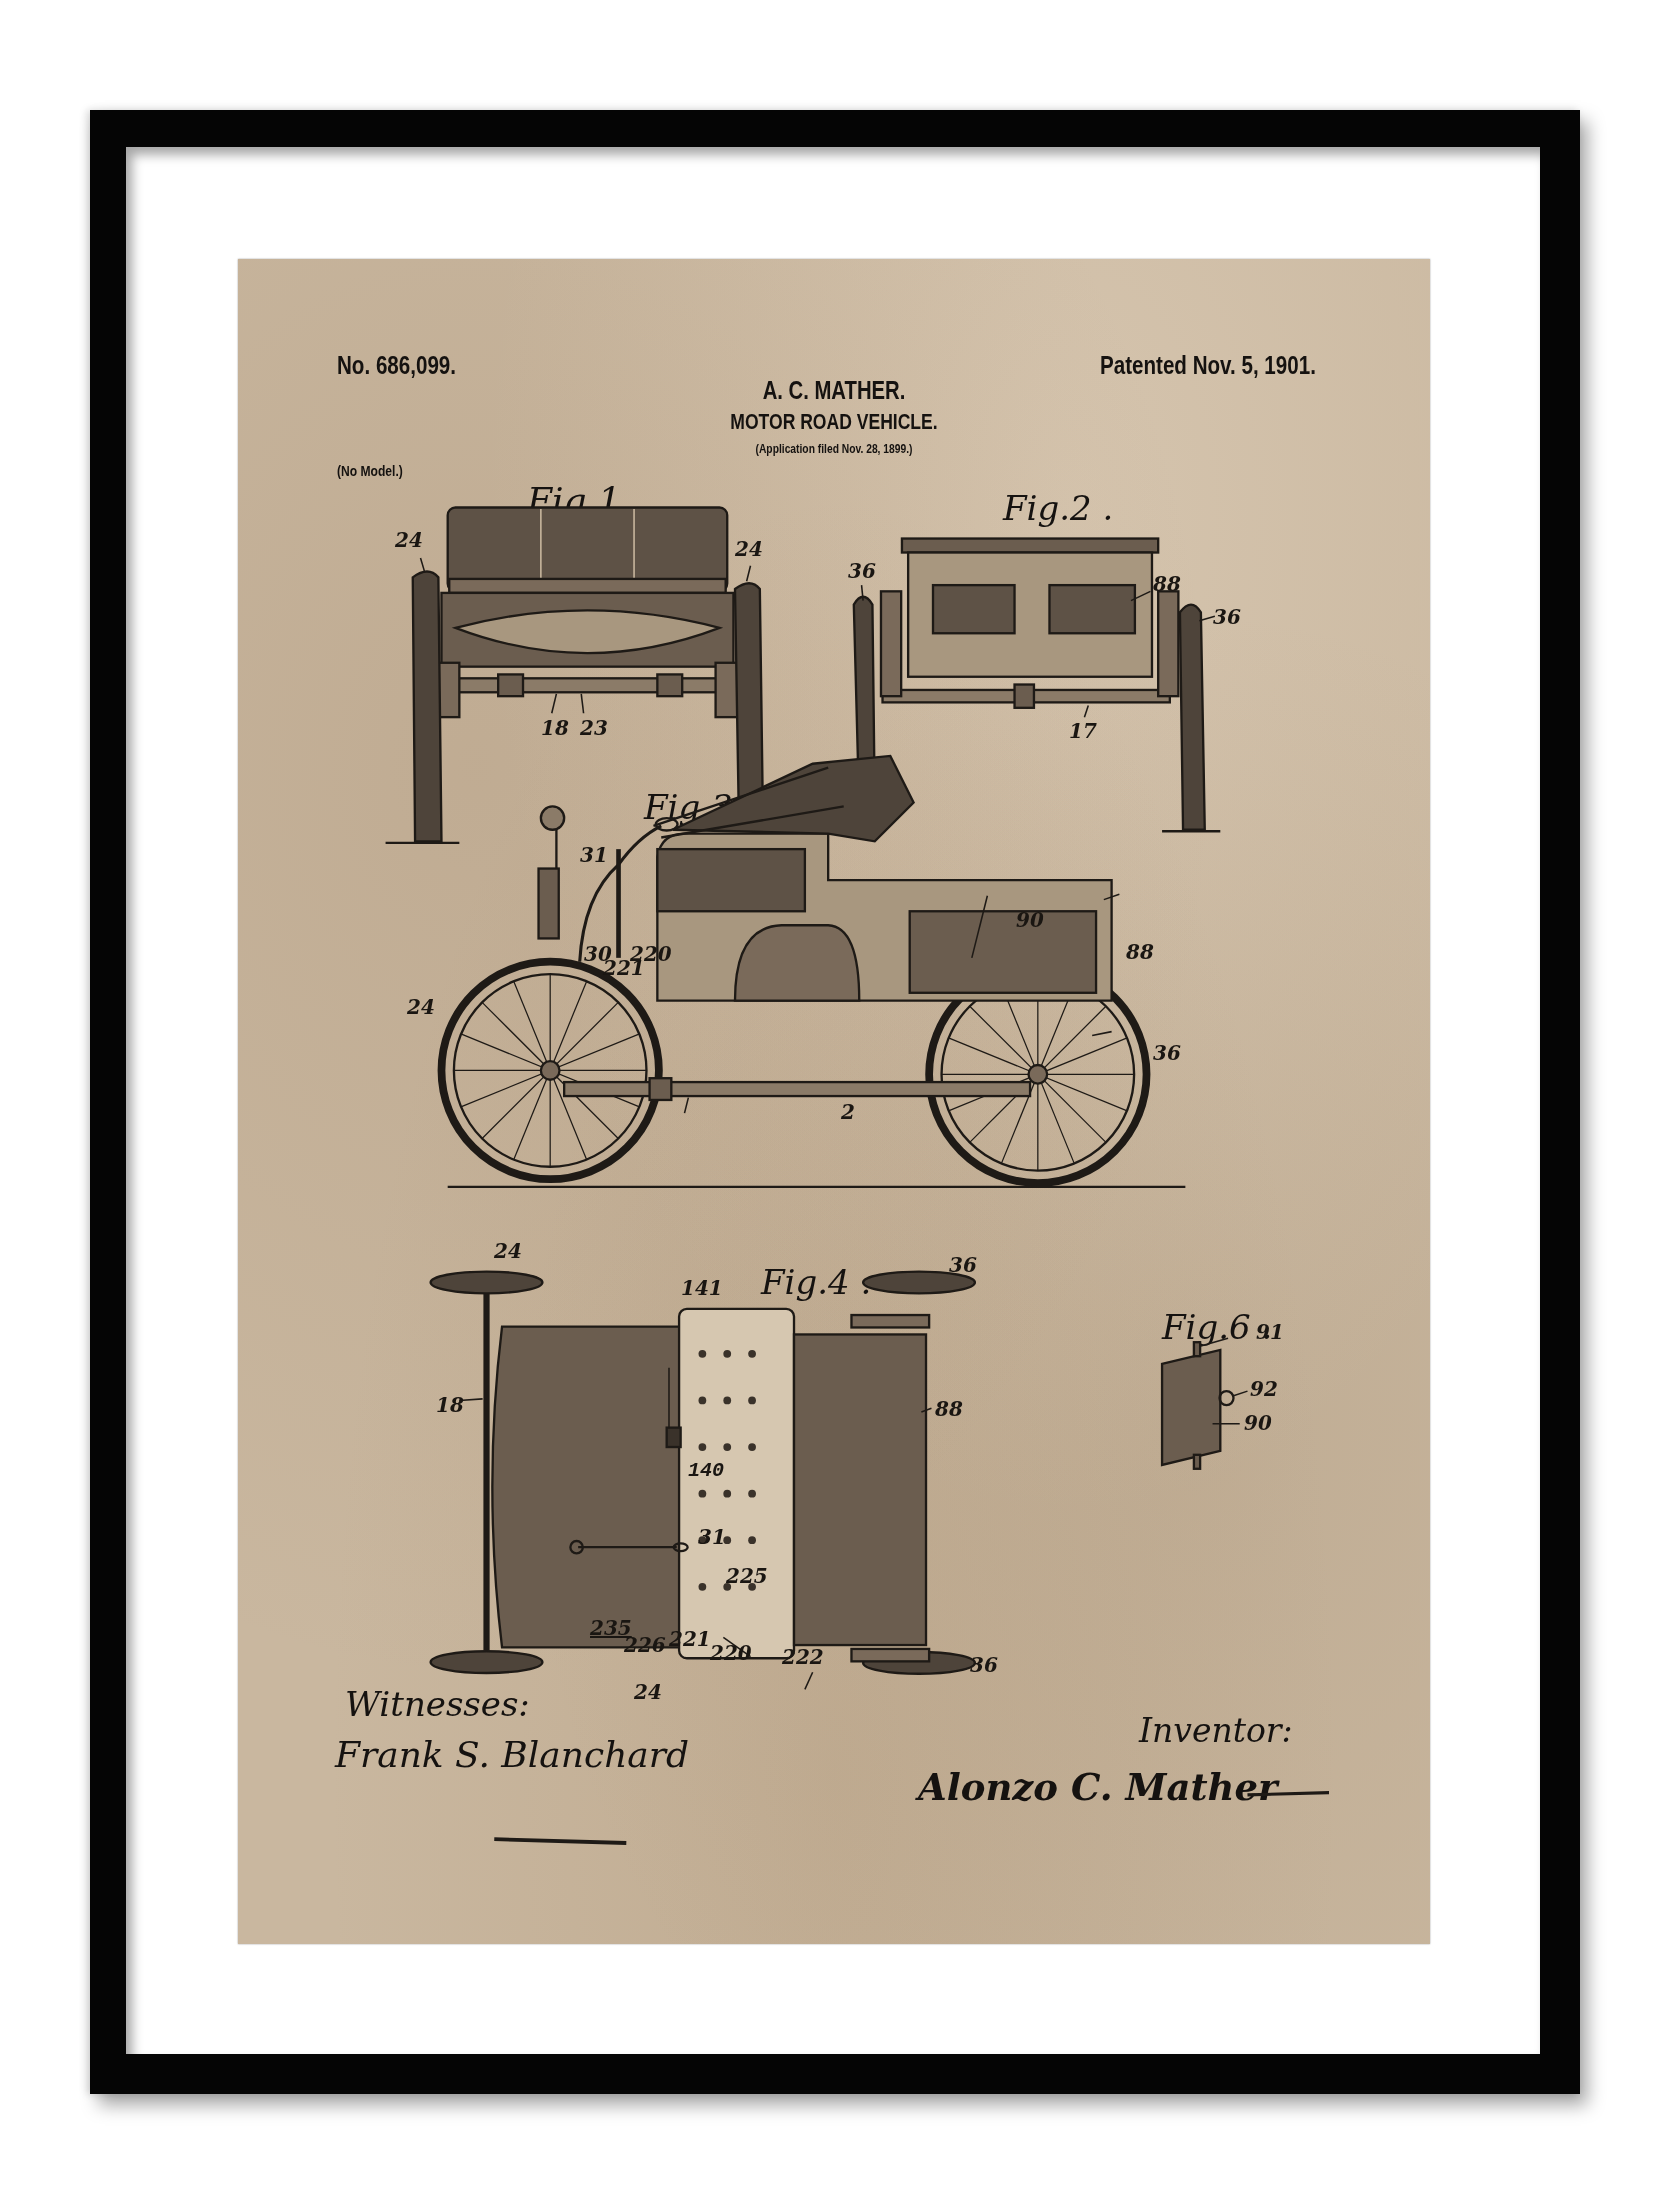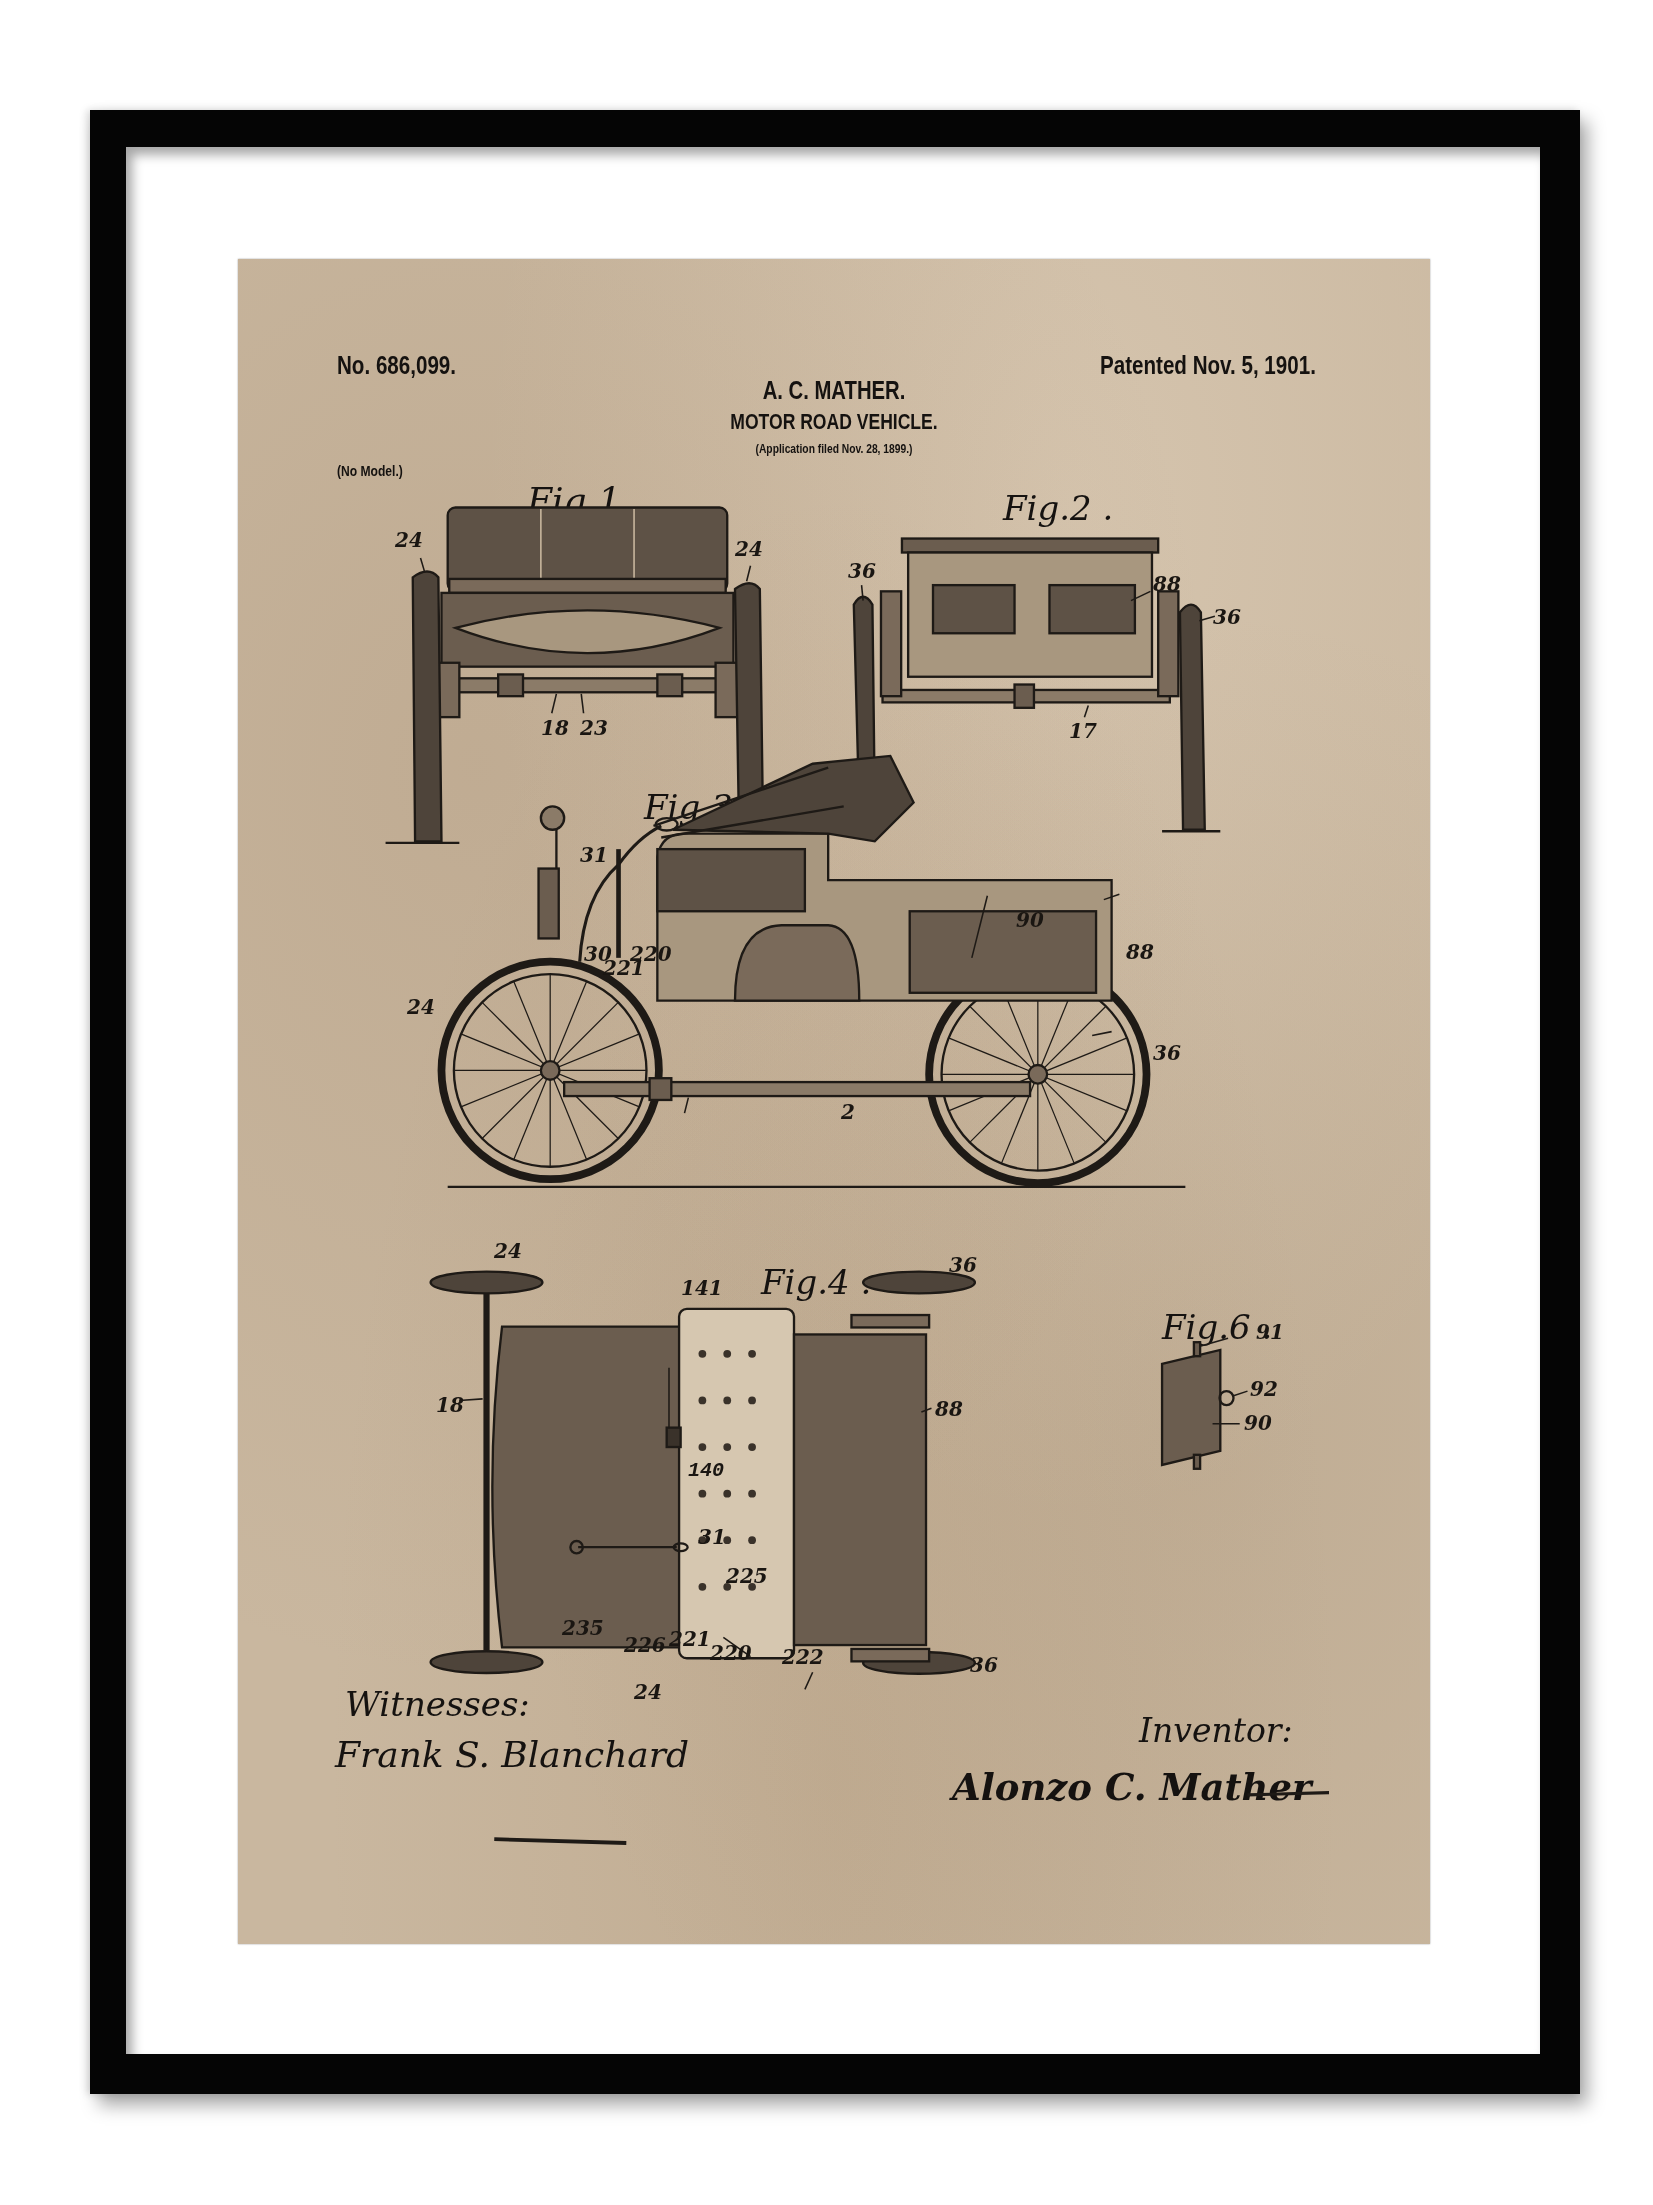--- a/index.html
+++ b/index.html
@@ -218,21 +218,21 @@
       <line x1="625" y1="1775" x2="660" y2="1800" stroke-width="2"></line>
       <line x1="740" y1="1820" x2="730" y2="1842" stroke-width="2"></line>
     </g>
   </svg>
   <div class="t num" style="left:256px; top:980px;">24</div>
   <div class="t num" style="left:443px; top:1017px;">141</div>
   <div class="t num" style="left:198px; top:1134px;">18</div>
   <div class="t num" style="left:450px; top:1200px;font-family:Liberation Mono, monospace;">140</div>
   <div class="t num" style="left:460px; top:1266px;">31</div>
   <div class="t num" style="left:488px; top:1305px;">225</div>
-  <div class="t num" style="left:324px; top:1357px;">235</div>
+  <div class="t num" style="left:352px; top:1357px;text-decoration:underline;">235</div>
   <div class="t num" style="left:386px; top:1357px;margin-top:17px;">226</div>
   <div class="t num" style="left:431px; top:1368px;">221</div>
   <div class="t num" style="left:472px; top:1382px;">220</div>
   <div class="t num" style="left:544px; top:1386px;">222</div>
   <div class="t num" style="left:697px; top:1138px;">88</div>
   <div class="t num" style="left:711px; top:994px;">36</div>
   <div class="t num" style="left:732px; top:1394px;">36</div>
   <div class="t num" style="left:396px; top:1421px;">24</div>
 
   <svg style="left:0; top:0;" width="1192" height="1685" viewBox="0 0 1535 2170">
@@ -249,19 +249,19 @@
   <div class="t num" style="left:998px; top:1061px; font-size:20px;padding-left:20px;">91</div>
   <div class="t num" style="left:1012px; top:1118px;">92</div>
   <div class="t num" style="left:1006px; top:1152px;">90</div>
 
   <div class="t script" style="left:107px; top:1425px; font-size:34px;">Witnesses:</div>
   <div class="t script" style="left:97px; top:1475px; font-size:36px;">Frank S. Blanchard</div>
   <svg style="left:0; top:0;" width="1192" height="1685" viewBox="0 0 1535 2170">
     <line x1="330" y1="2035" x2="500" y2="2040" stroke="#1e1a16" stroke-width="5"></line>
   </svg>
   <div class="t script" style="left:901px; top:1452px; font-size:33px;">Inventor:</div>
-  <div class="t script" style="left:714px; top:1506px; font-size:37px; font-weight:bold;">Alonzo C. Mather</div>
+  <div class="t script" style="left:680px; top:1506px; font-size:37px; font-weight:bold;">Alonzo C. Mather</div>
   <svg style="left:0; top:0;" width="1192" height="1685" viewBox="0 0 1535 2170">
     <line x1="1300" y1="1978" x2="1405" y2="1975" stroke="#1e1a16" stroke-width="4"></line>
   </svg>
 
 </div>
 
 
 </body></html>

